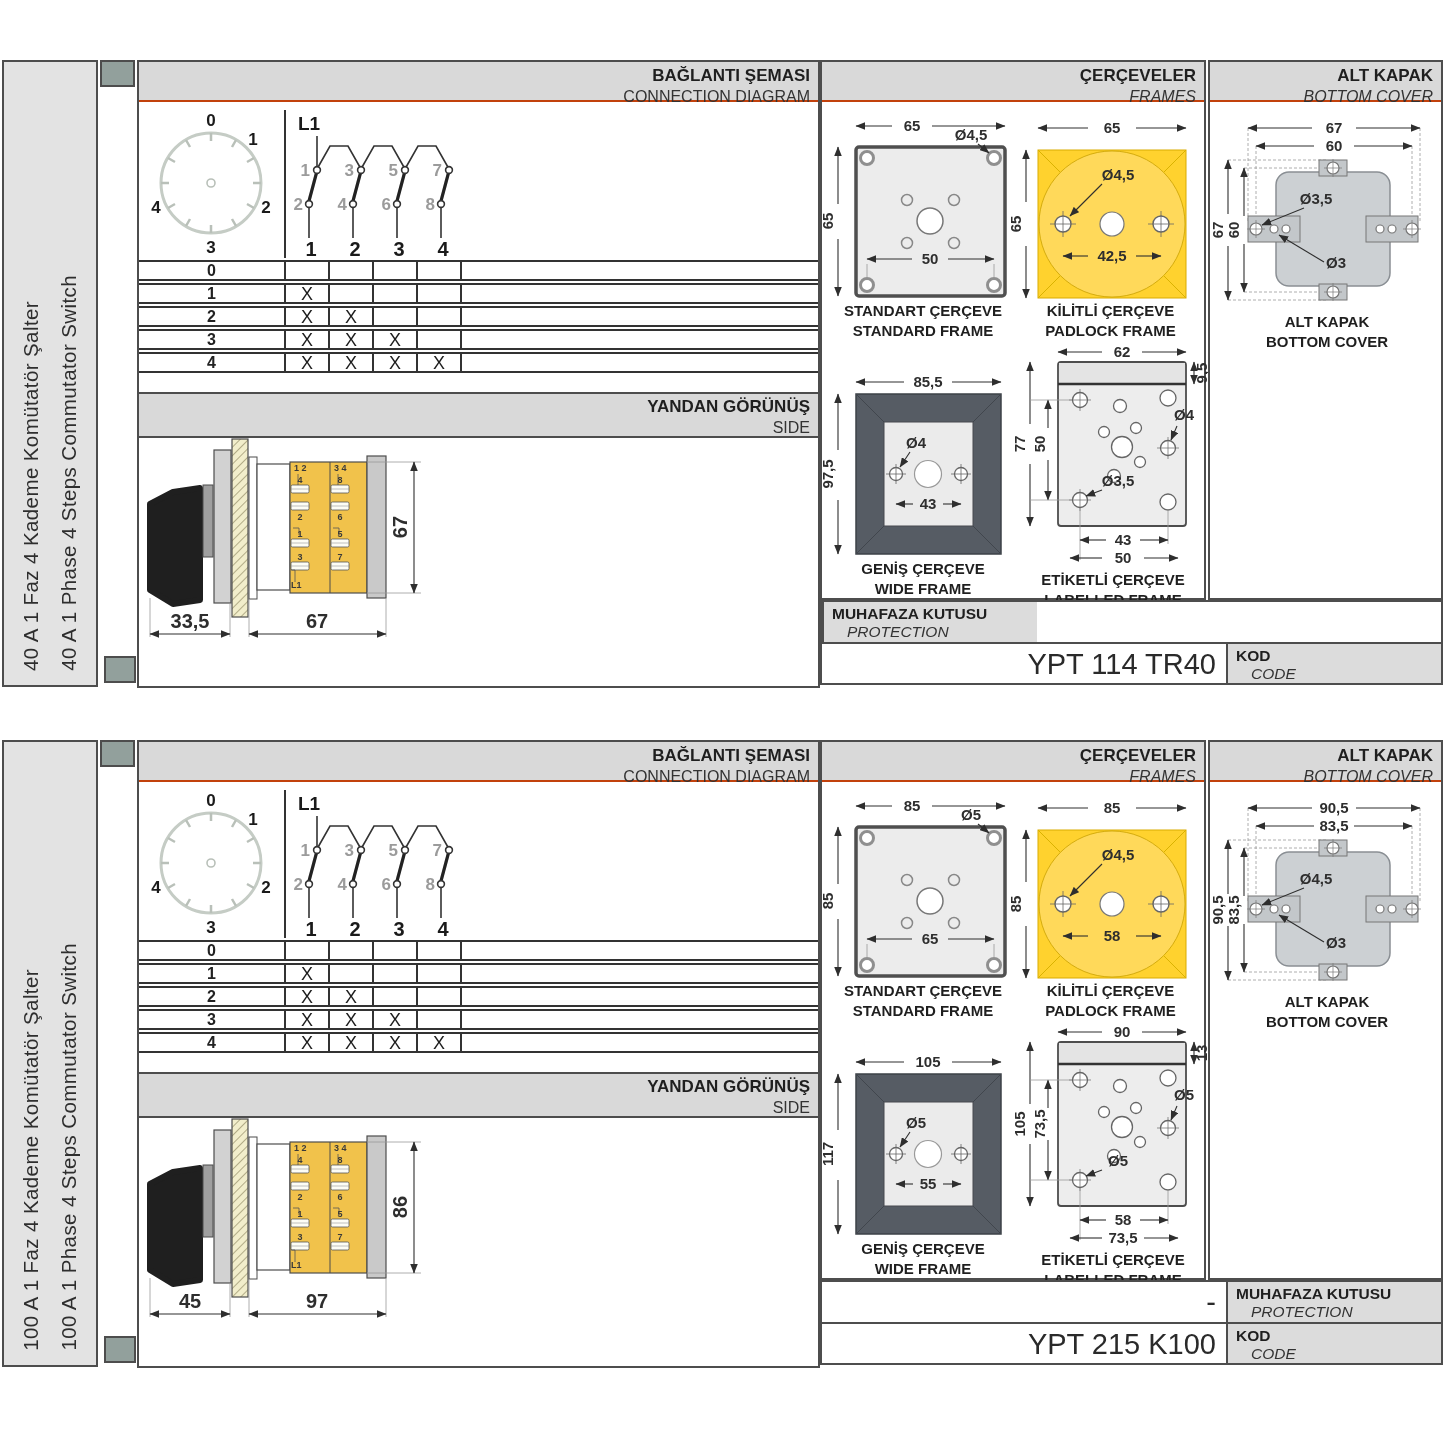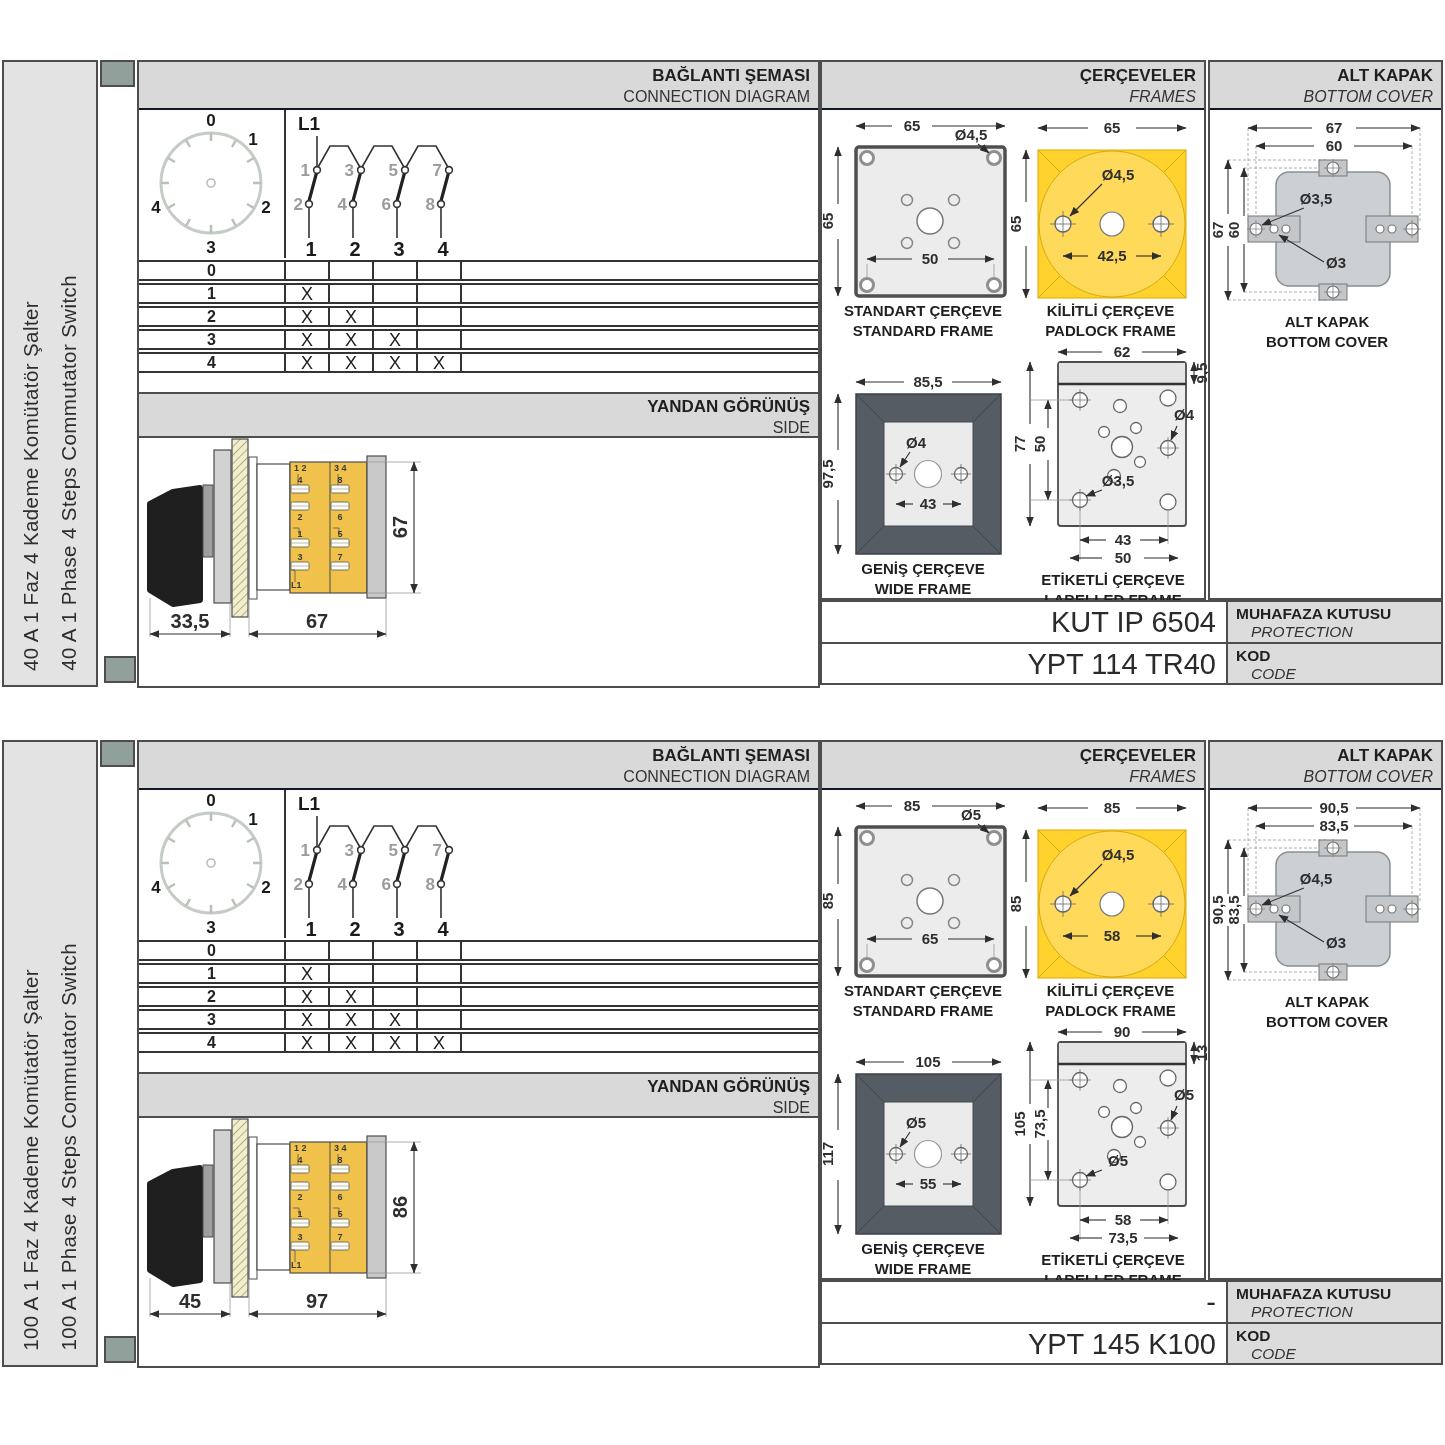--- a/index.html
+++ b/index.html
@@ -20,21 +20,21 @@
 
   
   .colA{position:absolute;left:137px;top:5px;width:683px;height:628px;background:#fff;
         border:2px solid #4d4d4d;box-sizing:border-box;}
   .colB{position:absolute;left:820px;top:5px;width:386px;height:540px;background:#fff;
         border:2px solid #4d4d4d;box-sizing:border-box;}
   .colC{position:absolute;left:1208px;top:5px;width:235px;height:540px;background:#fff;
         border:2px solid #4d4d4d;box-sizing:border-box;}
 
   .band{background:#d9d9d9;text-align:right;padding:3px 8px 0 0;box-sizing:border-box;}
-  .bandA{position:absolute;top:0;left:0;right:0;height:48px;border-bottom:2px solid #0f172a;}
+  .bandA{position:absolute;top:0;left:0;right:0;height:40px;border-bottom:2px solid #c2410c;}
   .band-tr{font-weight:bold;font-size:17px;color:#1f1f1f;line-height:22px;}
   .band-en{font-size:16px;color:#333;line-height:20px;}
   .colB .band-en,.colC .band-en{font-style:italic;}
 
   
   .diagram-row{position:absolute;top:48px;left:0;right:0;height:148px;display:flex;}
   .dial-cell{width:147px;height:148px;border-right:2px solid #333;box-sizing:border-box;}
   .schem-cell{flex:1;height:148px;}
 
   .steps-table{position:absolute;top:198px;left:0;right:0;}
@@ -525,21 +525,20 @@
         <line class="dline" x1="86" y1="94" x2="44" y2="111" marker-end="url(#ar)"></line>
         <text class="dimtxt" x="118" y="154" text-anchor="middle">Ø3</text>
         <line class="dline" x1="106" y1="148" x2="61" y2="121" marker-end="url(#ar)"></line>
       </svg>
       <div class="fcap">ALT KAPAK</div>
       <div class="fcap">BOTTOM COVER</div>
     </div>
   </div>
 
   <div class="code-row code-row1">
-    <div class="code-value">KUT IP 6504</div>
     <div class="code-label">
       <div class="cl-tr">MUHAFAZA KUTUSU</div>
       <div class="cl-en">PROTECTION ENCLOSURE</div>
     </div>
   </div>
   <div class="code-row code-row2">
     <div class="code-value">YPT 114 TR40</div>
     <div class="code-label">
       <div class="cl-tr">KOD</div>
       <div class="cl-en">CODE</div>
@@ -979,20 +978,20 @@
   </div>
 
   <div class="code-row code-row1">
     <div class="code-value">-</div>
     <div class="code-label">
       <div class="cl-tr">MUHAFAZA KUTUSU</div>
       <div class="cl-en">PROTECTION ENCLOSURE</div>
     </div>
   </div>
   <div class="code-row code-row2">
-    <div class="code-value">YPT 145 K100</div>
+    <div class="code-value">YPT 215 K100</div>
     <div class="code-label">
       <div class="cl-tr">KOD</div>
       <div class="cl-en">CODE</div>
     </div>
   </div>
 </div>
 </div>
 
 </body></html>

